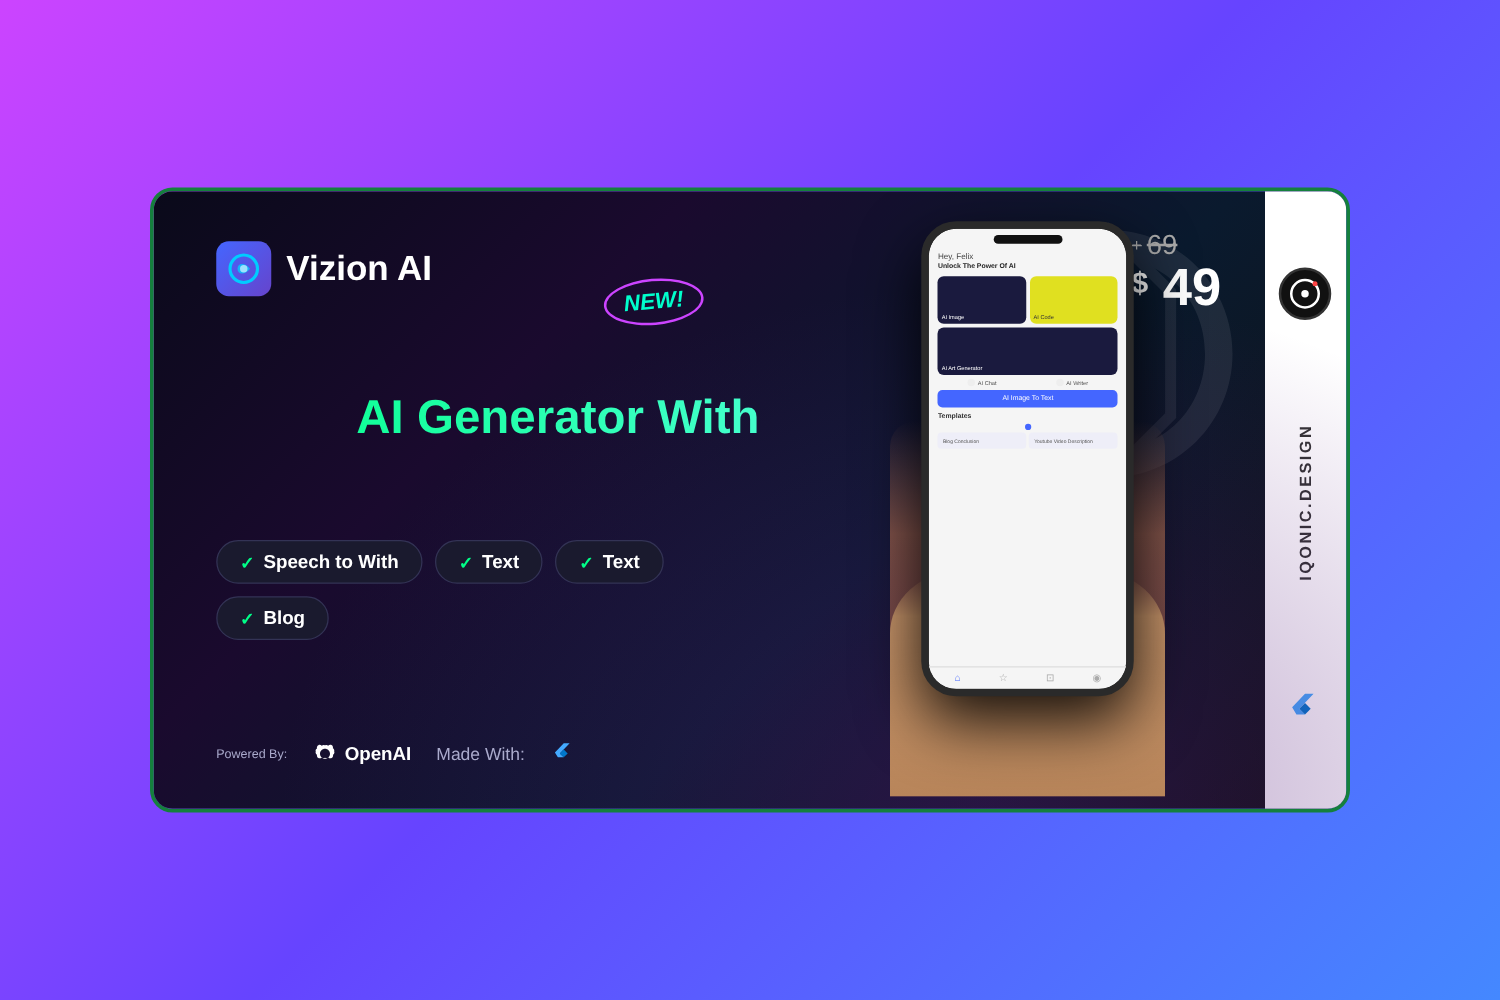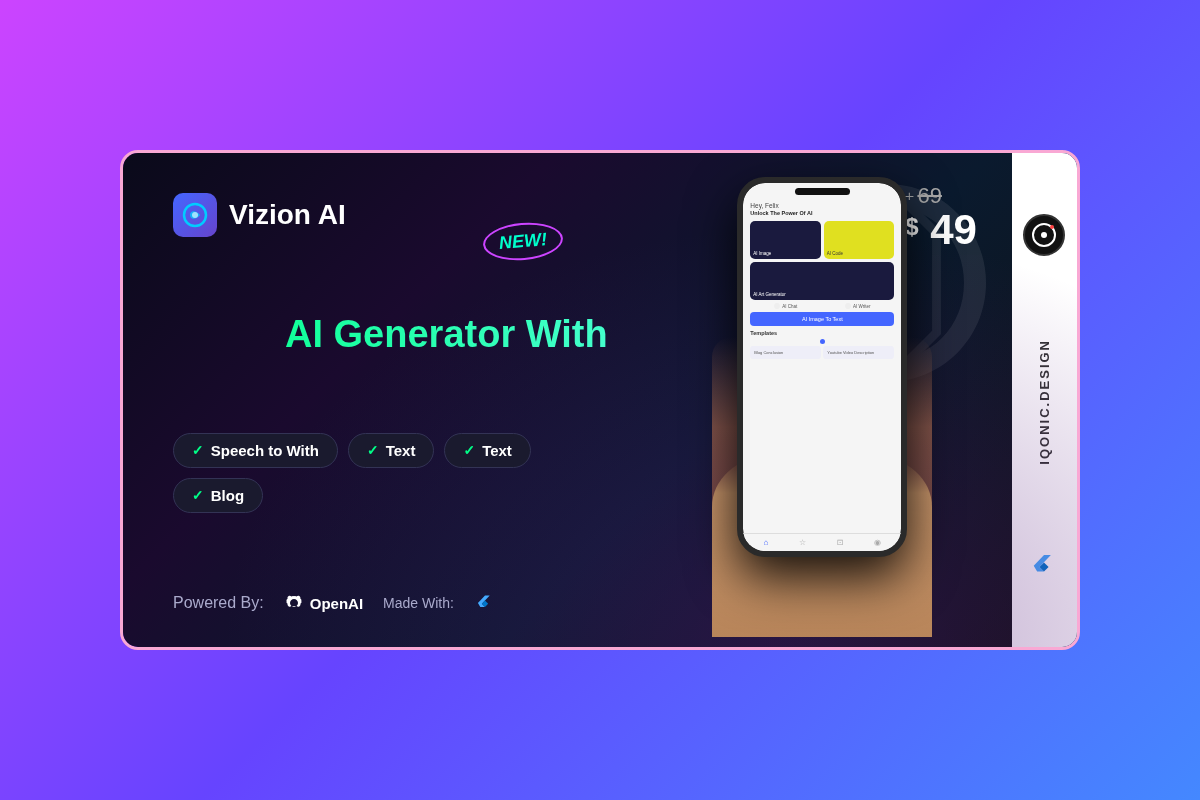--- a/index.html
+++ b/index.html
@@ -10,21 +10,21 @@
       display: flex;
       align-items: center;
       justify-content: center;
       font-family: 'Arial', sans-serif;
       overflow: hidden;
     }
 
     .card-wrapper {
       width: 960px;
       height: 500px;
-      border: 3px solid #f9a8d4;
+      border: 3px solid #15803d;
       border-radius: 18px;
       overflow: hidden;
       position: relative;
     }
 
     .card {
       width: 100%;
       height: 100%;
       background: linear-gradient(135deg, #0a0a1a 0%, #1a0a2e 30%, #0a1a2e 60%, #111 100%);
       display: flex;
@@ -138,21 +138,21 @@
     
     .powered-row {
       display: flex;
       align-items: center;
       gap: 20px;
       margin-top: 10px;
     }
 
     .powered-label {
       color: #aaaacc;
-      font-size: 16px;
+      font-size: 10px;
     }
 
     .openai-logo {
       display: flex;
       align-items: center;
       gap: 6px;
       color: white;
       font-size: 15px;
       font-weight: 600;
     }

